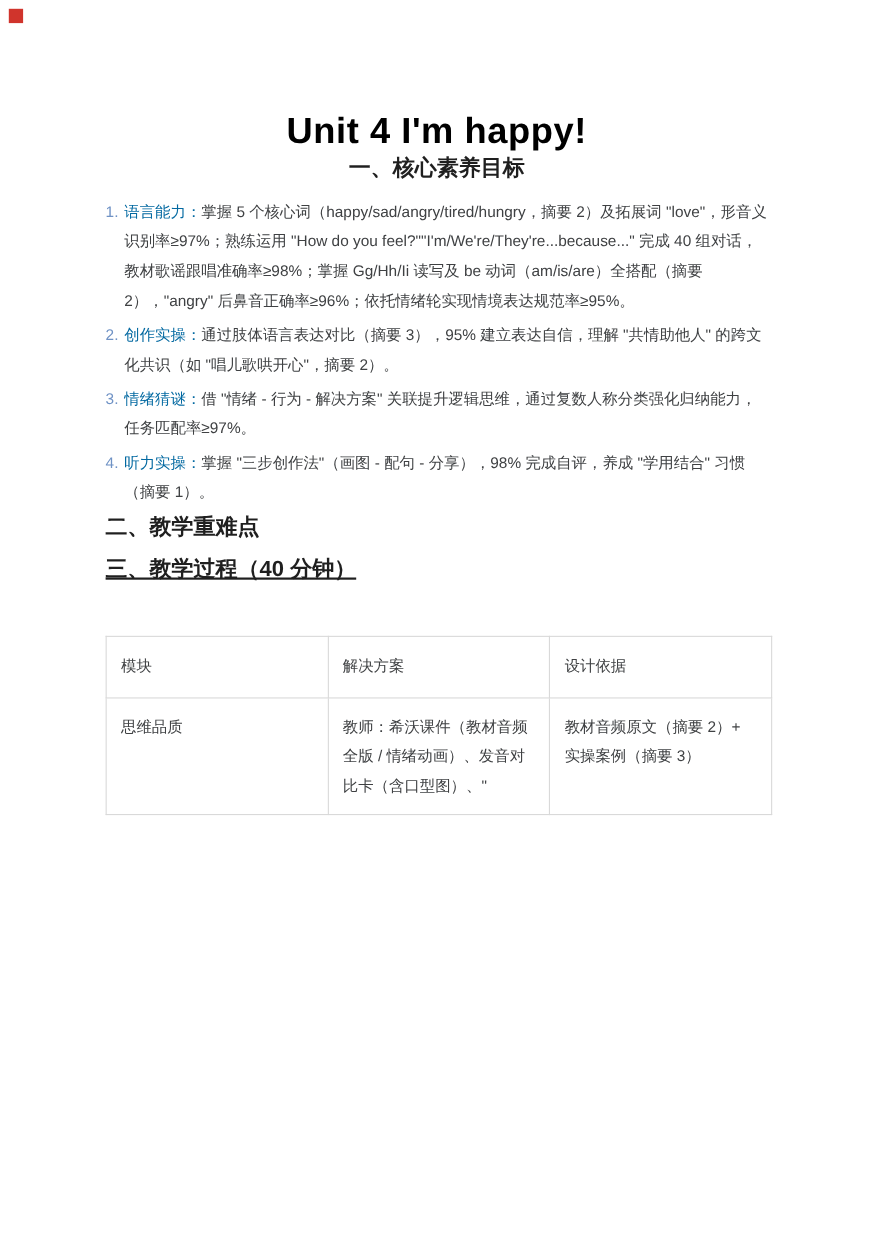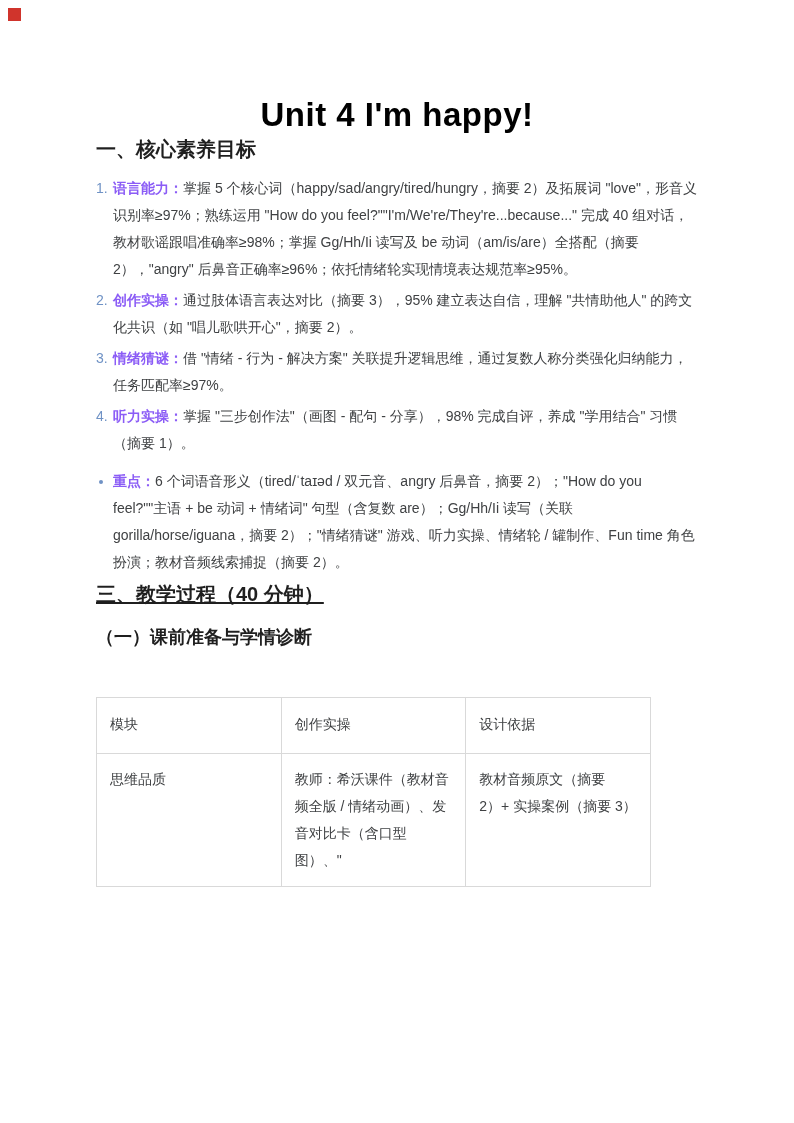--- a/index.html
+++ b/index.html
@@ -9,35 +9,35 @@
     background: #ffffff;
     overflow: hidden;
     position: relative;
     font-family: "Liberation Sans", "DejaVu Sans", sans-serif;
   }
   .red-marker {
     position: absolute; left: 8px; top: 8px;
     width: 13px; height: 13px;
     background: #d0342c;
   }
-  .page { padding: 75px 96px 0 96px; margin-top: 20px; }
+  .page { padding: 99px 96px 0 96px; }
 
   h1.doc-title {
     margin: 0;
     font-size: 33px; line-height: 40px;
     font-weight: bold; color: #000000;
     text-align: center;
     letter-spacing: 0.5px;
   }
   h2.sec {
     margin: 0;
     font-size: 20px; line-height: 28px;
     font-weight: bold; color: #1f1f1f;
   }
-  .sec-1 { margin-top: 47px; }
+  .sec-1 { margin-top: 47px; text-align: center; }
   .sec-2 { margin-top: 2px; }
   .sec-3 { margin-top: 8px; text-decoration: underline; }
 
   ol.goals, ul.keypoints {
     list-style: none;
     margin: 12px 0 0 0; padding: 0;
   }
   ul.keypoints { margin-top: 11px; }
   ol.goals li, ul.keypoints li {
     position: relative;
@@ -48,33 +48,33 @@
   }
   .li-num {
     position: absolute; left: 0; top: 0;
     color: #6f92c5;
   }
   .bullet-dot {
     position: absolute; left: 3px; top: 11.5px;
     width: 4px; height: 4px; border-radius: 50%;
     background: #6f92c5;
   }
-  .li-label { font-weight: bold; color: #8b5cf6; }
+  .li-label { font-weight: normal; color: #0369a1; }
 
   h3.subsec {
     margin: 16px 0 0 0;
     font-size: 18px; line-height: 27px;
     font-weight: bold; color: #1f1f1f;
   }
 
   table.prep {
     margin-top: 46px;
     border-collapse: collapse;
     table-layout: fixed;
-    width: 555px;
+    width: 606px;
   }
   table.prep th, table.prep td {
     border: 1px solid #d9d9d9;
     font-size: 14px; line-height: 27px;
     font-weight: normal;
     text-align: left; vertical-align: top;
     color: #3f4143;
   }
   table.prep th { padding: 13px 13px 15px 13px; }
   table.prep td { padding: 12px 13px 12px 13px; }
@@ -98,36 +98,33 @@
       <span class="li-num">2.</span><span class="li-label">创作实操：</span><span>通过肢体语言表达对比（摘要 3），95% 建立表达自信，理解 "共情助他人" 的跨文化共识（如 "唱儿歌哄开心"，摘要 2）。</span>
     </li>
     <li>
       <span class="li-num">3.</span><span class="li-label">情绪猜谜：</span><span>借 "情绪 - 行为 - 解决方案" 关联提升逻辑思维，通过复数人称分类强化归纳能力，任务匹配率≥97%。</span>
     </li>
     <li>
       <span class="li-num">4.</span><span class="li-label">听力实操：</span><span>掌握 "三步创作法"（画图 - 配句 - 分享），98% 完成自评，养成 "学用结合" 习惯（摘要 1）。</span>
     </li>
   </ol>
 
+  <h2 class="sec sec-2">二、教学重难点</h2>
 
   <ul class="keypoints">
-    <li>
-      <span class="bullet-dot"></span><span class="li-label">重点：</span><span>6 个词语音形义（tired/ˈtaɪəd / 双元音、angry 后鼻音，摘要 2）；"How do you feel?""主语 + be 动词 + 情绪词" 句型（含复数 are）；Gg/Hh/Ii 读写（关联 gorilla/horse/iguana，摘要 2）；"情绪猜谜" 游戏、听力实操、情绪轮 / 罐制作、Fun time 角色扮演；教材音频线索捕捉（摘要 2）。</span>
-    </li>
   </ul>
 
   <h2 class="sec sec-3">三、教学过程（40 分钟）</h2>
 
-  <h3 class="subsec">（一）课前准备与学情诊断</h3>
 
   <table class="prep">
     <thead>
       <tr>
         <th>模块</th>
-        <th>创作实操</th>
+        <th>解决方案</th>
         <th>设计依据</th>
       </tr>
     </thead>
     <tbody>
       <tr>
         <td>思维品质</td>
         <td>教师：希沃课件（教材音频全版 / 情绪动画）、发音对比卡（含口型图）、"</td>
         <td>教材音频原文（摘要 2）+ 实操案例（摘要 3）</td>
       </tr>
     </tbody>

